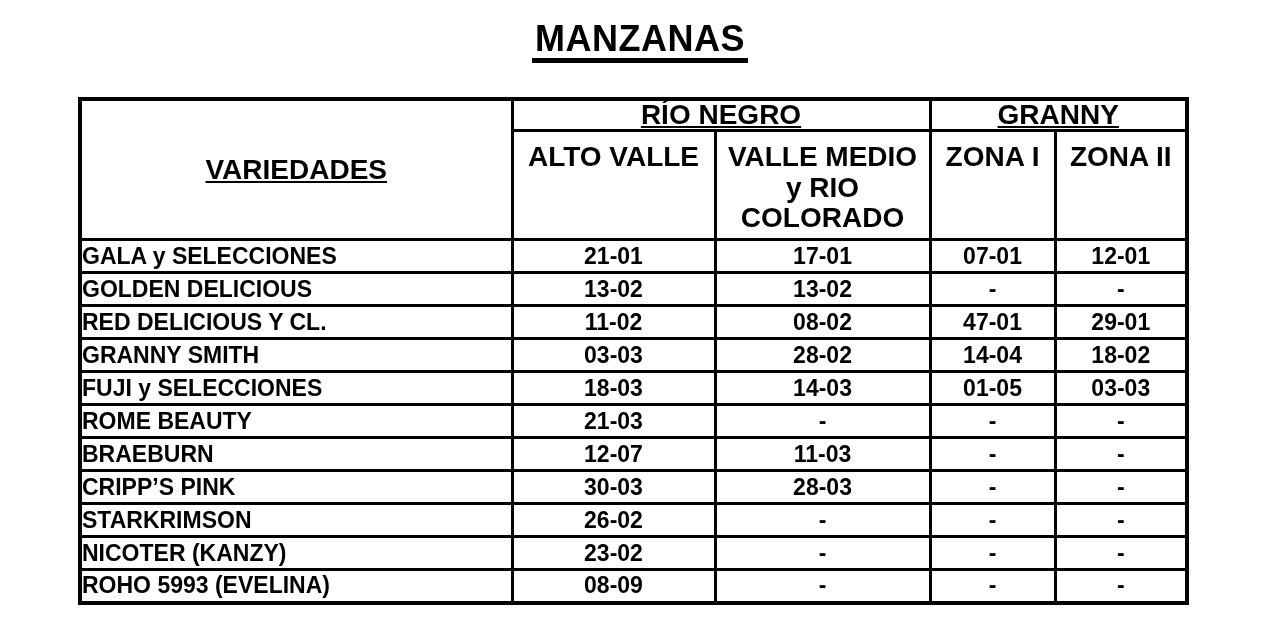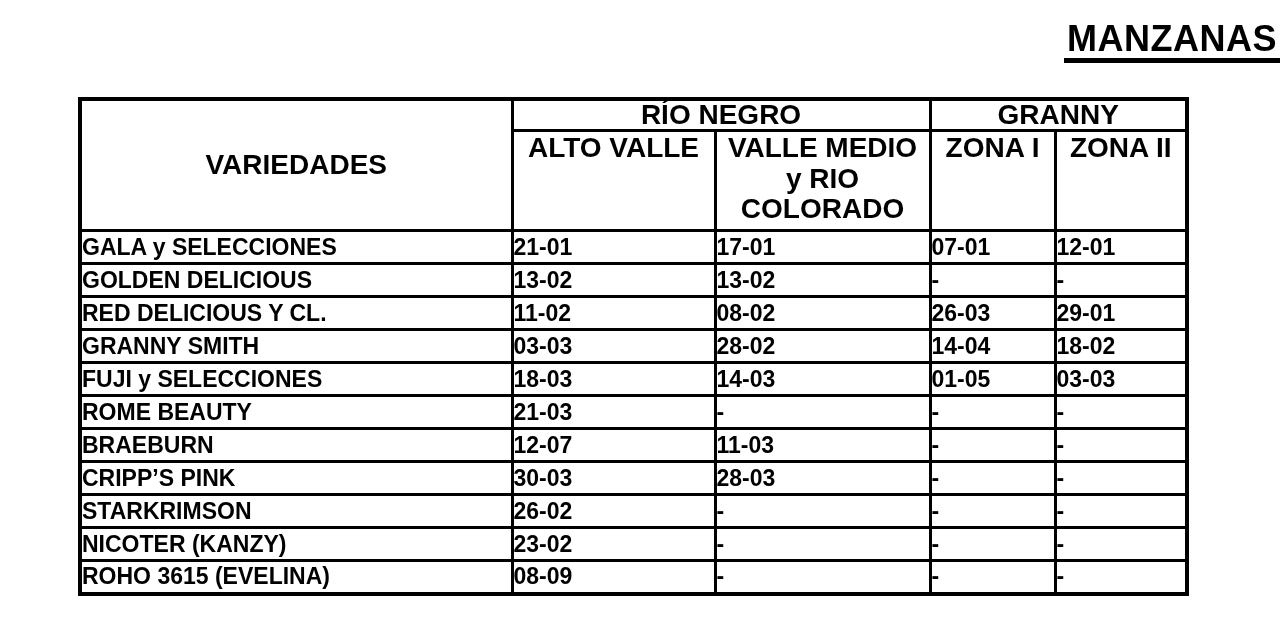--- a/index.html
+++ b/index.html
@@ -13,21 +13,21 @@
     position: relative;
     font-family: "Liberation Sans", sans-serif;
     color: #000000;
     overflow: hidden;
   }
   .title-wrap {
     position: absolute;
     top: 21px;
     left: 0;
     width: 100%;
-    text-align: right;
+    text-align: center;
   }
   .title-wrap span {
     display: inline-block;
     font-size: 36px;
     font-weight: bold;
     letter-spacing: 0.5px;
     border-bottom: 5px solid #000;
     padding: 0 3px 1px 3px;
     line-height: 1.0;
   }
@@ -54,44 +54,45 @@
     vertical-align: top;
     padding-top: 38px;
     line-height: 1.0;
   }
   tr.group-row th {
     font-size: 28px;
     height: 28px;
     text-align: center;
     vertical-align: middle;
     line-height: 1.0;
+    text-decoration: underline;
   }
   tr.sub-row th {
     font-size: 28px;
     height: 96px;
     text-align: center;
     vertical-align: top;
     line-height: 1.09;
-    padding-top: 1px;
+    padding-top: 10px;
     white-space: pre-line;
   }
 
   
   tr.data-row { height: 33px; }
   tr.data-row td {
     font-size: 23px;
     line-height: 1.0;
     vertical-align: middle;
   }
   td.variety {
     text-align: left;
     padding-left: 42px;
   }
   td.date {
-    text-align: left;
+    text-align: center;
   }
 </style>
 </head>
 <body>
 
 <div class="title-wrap">
   <span>MANZANAS</span>
 </div>
 
 <table class="harvest">
@@ -129,21 +130,21 @@
         <td class="variety">GOLDEN DELICIOUS</td>
         <td class="date">13-02</td>
         <td class="date">13-02</td>
         <td class="date">-</td>
         <td class="date">-</td>
       </tr>
       <tr class="data-row">
         <td class="variety">RED DELICIOUS Y CL.</td>
         <td class="date">11-02</td>
         <td class="date">08-02</td>
-        <td class="date">26-03</td>
+        <td class="date">47-01</td>
         <td class="date">29-01</td>
       </tr>
       <tr class="data-row">
         <td class="variety">GRANNY SMITH</td>
         <td class="date">03-03</td>
         <td class="date">28-02</td>
         <td class="date">14-04</td>
         <td class="date">18-02</td>
       </tr>
       <tr class="data-row">
@@ -182,20 +183,20 @@
         <td class="date">-</td>
       </tr>
       <tr class="data-row">
         <td class="variety">NICOTER (KANZY)</td>
         <td class="date">23-02</td>
         <td class="date">-</td>
         <td class="date">-</td>
         <td class="date">-</td>
       </tr>
       <tr class="data-row">
-        <td class="variety">ROHO 3615 (EVELINA)</td>
+        <td class="variety">ROHO 5993 (EVELINA)</td>
         <td class="date">08-09</td>
         <td class="date">-</td>
         <td class="date">-</td>
         <td class="date">-</td>
       </tr>
     </tbody>
 </table>
 
 </body></html>

